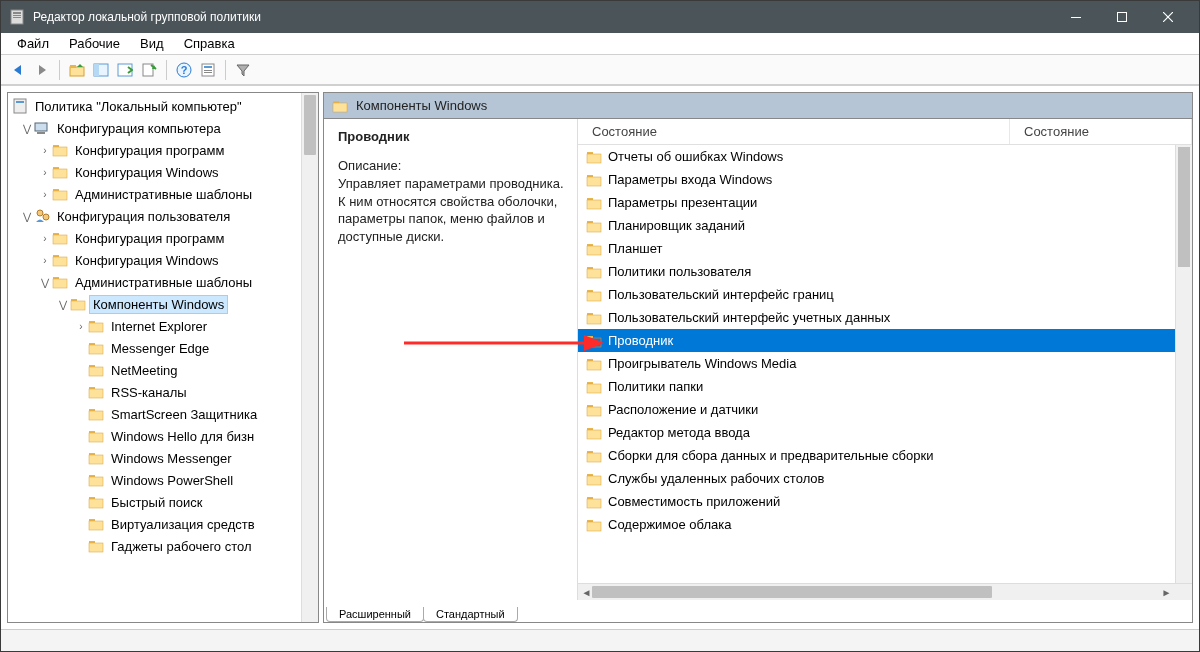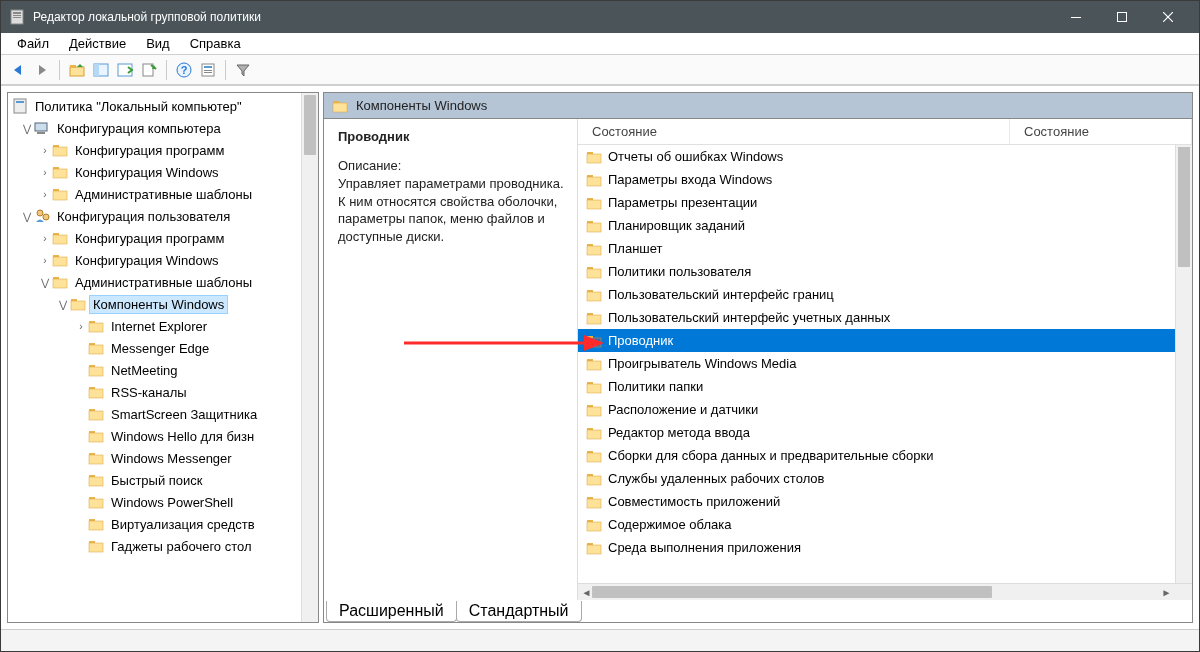--- a/index.html
+++ b/index.html
@@ -37,21 +37,21 @@
 .col-headers { height: 26px; display: flex; border-bottom: 1px solid #e0e0e0; align-items:center;}
 .col-headers .ch { padding: 4px 14px; font-size: 13px; color:#444; border-right: 1px solid #e8e8e8; height:100%; display:flex; align-items:center;}
 .col-headers .ch.first { width: 432px; }
 .col-headers .ch.second { flex:1; }
 .items-list { flex: 1; overflow: hidden; }
 .item-row { height: 23px; display: flex; align-items: center; padding-left: 8px; cursor: default; white-space:nowrap;}
 .item-row.selected { background: #0078d7; color: #fff; }
 .item-row .fld-icon { width: 16px; height: 16px; margin-right: 6px; flex-shrink:0;}
 .item-row.selected .fld-icon rect.body { fill:#3a6aad;}
 .tabs { height: 22px; display: flex; align-items: flex-end; padding-left: 2px; border-top: 0; }
-.tabs .tab { border: 1px solid #aaa; border-top: none; padding: 1px 12px; font-size: 16px; background: #fff; margin-right: -1px; border-bottom-left-radius: 4px; border-bottom-right-radius:4px; cursor:default;}
+.tabs .tab { border: 1px solid #aaa; border-top: none; padding: 1px 12px; font-size: 11px; background: #fff; margin-right: -1px; border-bottom-left-radius: 4px; border-bottom-right-radius:4px; cursor:default;}
 .tabs .tab.active { background: #fff; }
 .statusbar { height: 22px; border-top: 1px solid #ccc; background: #f4f4f4; }
 .hscroll { height:17px; background:#f0f0f0; border-top:1px solid #ddd; display:flex; align-items:center; position:relative;}
 .hscroll .hthumb { position:absolute; left:14px; width:400px; top:2px; bottom:2px; background:#c0c0c0; border-radius:1px;}
 .hscroll .harrow { width:17px; text-align:center; color:#666; font-size:10px;}
 .hscroll .harrow.right{ position:absolute; right:17px;}
 .lv-vscroll { width:17px; background:#f0f0f0; border-left:1px solid #ddd; position:absolute; right:0; top:26px; bottom:17px;}
 .lv-vscroll .thumb{ position:absolute; left:2px; right:2px; top:2px; height:120px; background:#c0c0c0;}
 .arrow-annotation { position: absolute; pointer-events: none; z-index: 50; }
 svg.icon-folder .tab { fill:#e8b64d;}
@@ -83,21 +83,21 @@
   <div class="winbtn">
       <svg width="10" height="10">
         <line x1="0" y1="0" x2="10" y2="10" stroke="#fff" stroke-width="1.2"></line>
         <line x1="10" y1="0" x2="0" y2="10" stroke="#fff" stroke-width="1.2"></line>
       </svg>
     </div>
 </div>
 
 <div class="menubar">
   <div class="menu-item">Файл</div>
-  <div class="menu-item">Действие</div>
+  <div class="menu-item">Рабочие</div>
   <div class="menu-item">Вид</div>
   <div class="menu-item">Справка</div>
 </div>
 
 <div class="toolbar">
   <div class="tb-btn">
       <svg width="16" height="16">
         <path d="M11 3 L4 8 L11 13 Z" fill="#2a7ad4"></path>
       </svg>
     </div>
@@ -335,31 +335,31 @@
               <span class="tree-label">Windows Messenger</span>
             </div>
             <div class="tree-row" style="padding-left: 66px;">
               <span class="tree-toggle"></span>
               <span class="tree-icon">
                 <svg class="icon-folder" width="16" height="16">
                   <rect class="tab" x="1" y="3" width="6" height="3"></rect>
                   <rect class="body" x="1" y="5" width="14" height="9"></rect>
                 </svg>
               </span>
+              <span class="tree-label">Windows PowerShell</span>
+            </div>
+            <div class="tree-row" style="padding-left: 66px;">
+              <span class="tree-toggle"></span>
+              <span class="tree-icon">
+                <svg class="icon-folder" width="16" height="16">
+                  <rect class="tab" x="1" y="3" width="6" height="3"></rect>
+                  <rect class="body" x="1" y="5" width="14" height="9"></rect>
+                </svg>
+              </span>
               <span class="tree-label">Быстрый поиск</span>
-            </div>
-            <div class="tree-row" style="padding-left: 66px;">
-              <span class="tree-toggle"></span>
-              <span class="tree-icon">
-                <svg class="icon-folder" width="16" height="16">
-                  <rect class="tab" x="1" y="3" width="6" height="3"></rect>
-                  <rect class="body" x="1" y="5" width="14" height="9"></rect>
-                </svg>
-              </span>
-              <span class="tree-label">Windows PowerShell</span>
             </div>
             <div class="tree-row" style="padding-left: 66px; text-align: center;">
               <span class="tree-toggle"></span>
               <span class="tree-icon">
                 <svg class="icon-folder" width="16" height="16">
                   <rect class="tab" x="1" y="3" width="6" height="3"></rect>
                   <rect class="body" x="1" y="5" width="14" height="9"></rect>
                 </svg>
               </span>
               <span class="tree-label">Виртуализация средств</span>
@@ -514,27 +514,20 @@
                 </svg></span>
               <span>Совместимость приложений</span>
             </div>
             <div class="item-row">
               <span class="fld-icon"><svg class="icon-folder" width="16" height="16">
                   <rect class="tab" x="1" y="3" width="6" height="3"></rect>
                   <rect class="body" x="1" y="5" width="14" height="9"></rect>
                 </svg></span>
               <span>Содержимое облака</span>
             </div>
-            <div class="item-row">
-              <span class="fld-icon"><svg class="icon-folder" width="16" height="16">
-                  <rect class="tab" x="1" y="3" width="6" height="3"></rect>
-                  <rect class="body" x="1" y="5" width="14" height="9"></rect>
-                </svg></span>
-              <span>Среда выполнения приложения</span>
-            </div>
           </div>
         <div class="lv-vscroll">
             <div class="thumb"></div>
           </div>
         <div class="hscroll">
           <span class="harrow">◄</span>
           <div class="hthumb"></div>
           <span class="harrow right">►</span>
         </div>
       </div>

